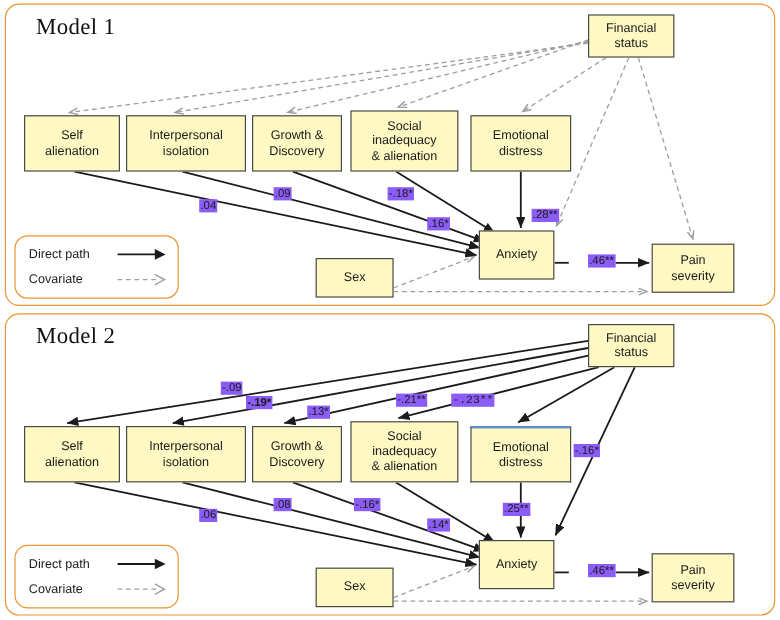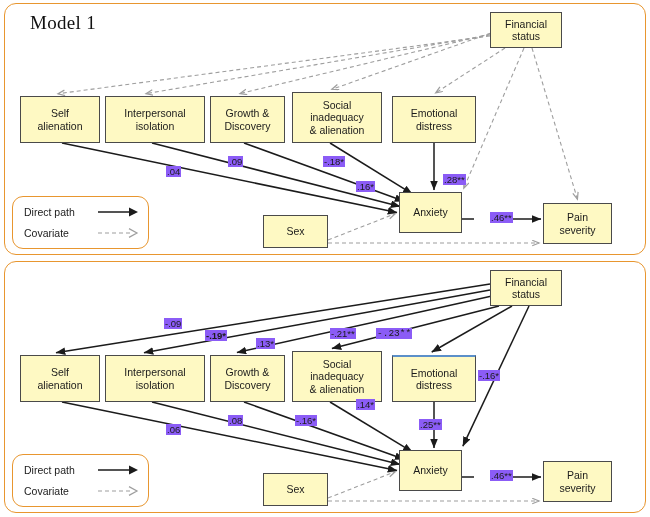--- a/index.html
+++ b/index.html
@@ -90,30 +90,30 @@
       <div class="node" style="left: 263px; top: 473px; width: 65px; height: 33px;">Sex</div>
       <div class="node" style="left: 543px; top: 461px; width: 69px; height: 41px;">Pain<br>severity</div>
     </div>
   <div id="label-layer">
       <div class="plabel" style="left: 166px; top: 166px;">.04</div>
       <div class="plabel" style="left: 228px; top: 156px;">.09</div>
       <div class="plabel" style="left: 295px; top: 156px; margin-left: 28px;">-.18*</div>
       <div class="plabel" style="left: 356px; top: 156px; margin-top: 25px;">.16*</div>
       <div class="plabel" style="left: 443px; top: 161px; margin-top: 13px;">.28**</div>
       <div class="plabel" style="left: 490px; top: 212px;">.46**</div>
-      <div class="plabel" style="left: 164px; top: 318px;">-.09</div>
+      <div class="plabel" style="left: 184px; top: 318px;">-.09</div>
       <div class="plabel" style="left: 205px; top: 330px; font-weight: bold;">-.19*</div>
       <div class="plabel" style="left: 256px; top: 338px;">.13*</div>
       <div class="plabel" style="left: 330px; top: 328px;">-.21**</div>
       <div class="plabel" style="left: 376px; top: 328px; font-family: Liberation Mono, monospace;">-.23**</div>
       <div class="plabel" style="left: 478px; top: 370px;">-.16*</div>
       <div class="plabel" style="left: 166px; top: 424px;">.06</div>
       <div class="plabel" style="left: 228px; top: 415px;">.08</div>
       <div class="plabel" style="left: 295px; top: 415px;">-.16*</div>
-      <div class="plabel" style="left: 356px; top: 399px;">.14*</div>
+      <div class="plabel" style="left: 356px; top: 432px;">.14*</div>
       <div class="plabel" style="left: 419px; top: 419px;">.25**</div>
       <div class="plabel" style="left: 490px; top: 470px;">.46**</div>
     </div>
 
   <div class="legend" id="legend-model-1" style="left:12px;top:196px;width:137px;height:53px;"></div>
   <div class="legend" id="legend-model-2" style="left:12px;top:454px;width:137px;height:53px;"></div>
   <div id="legend-content">
       <div class="legend-row" style="left: 24px; top: 206px;">
         <span class="legend-label">Direct path</span>
         <svg width="44" height="12">
@@ -137,13 +137,14 @@
       </div>
       <div class="legend-row" style="left: 24px; top: 485px;">
         <span class="legend-label">Covariate</span>
         <svg width="44" height="12">
           <line x1="2" y1="6" x2="34" y2="6" stroke="#9e9e9e" stroke-width="1.1" stroke-dasharray="4,3"></line>
           <path d="M33,1.6 L41,6 L33,10.4" fill="none" stroke="#9e9e9e" stroke-width="1.2"></path>
         </svg>
       </div>
     </div>
 <div class="panel-title" style="left: 30px; top: 12px;">Model 1</div>
+    <div class="panel-title" style="left: 30px; top: 270px;">Model 2</div>
   </div>
 
 </body></html>

